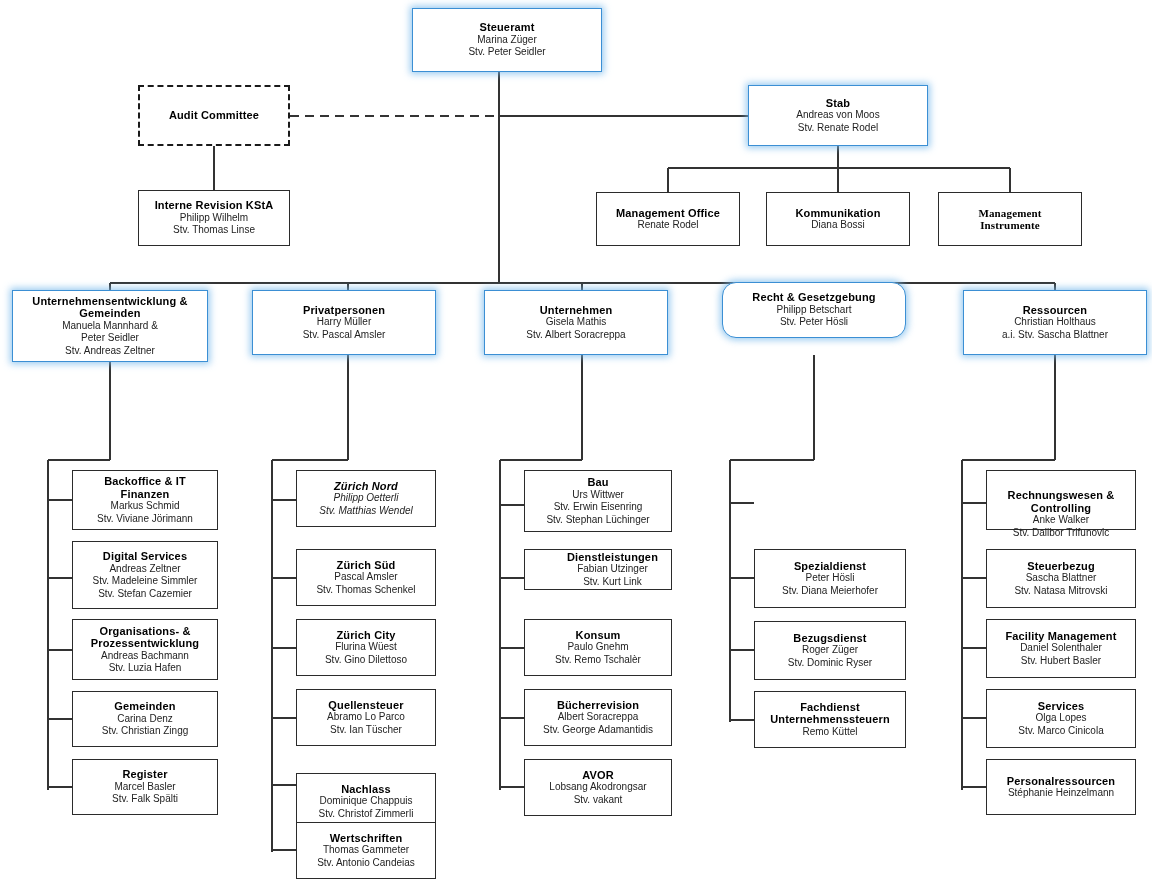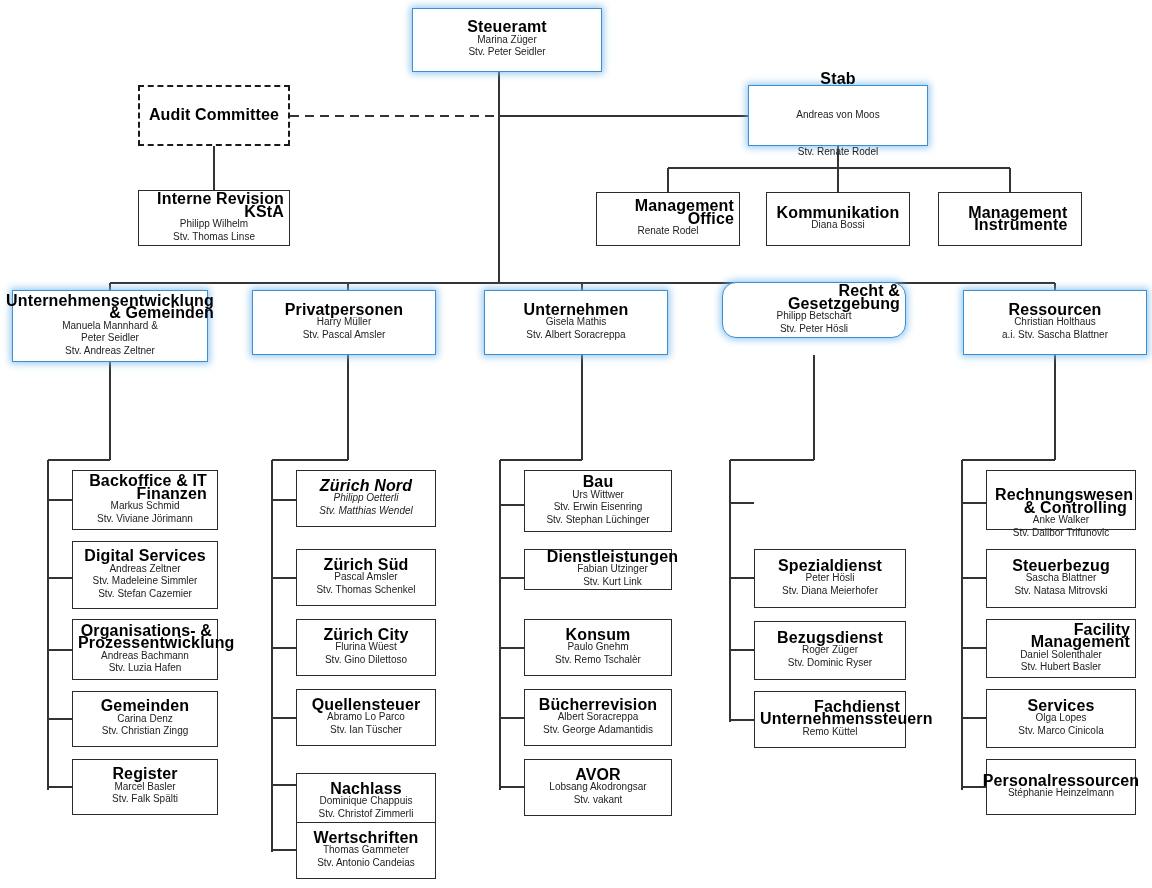--- a/index.html
+++ b/index.html
@@ -20,24 +20,23 @@
     background:#ffffff;
     display:flex;
     flex-direction:column;
     align-items:center;
     justify-content:center;
     text-align:center;
     z-index:3;
   }
   .node .title{
     font-weight:bold;
-    font-size:16px;
+    font-size:11px;
     line-height:12.5px;
     letter-spacing:.15px;
-    text-align:right;
   }
   .node .person{
     font-size:10px;
     line-height:12.5px;
     color:#222;
   }
 
   
   .accent{
     border:1.4px solid #3b8fd4;
@@ -132,21 +131,21 @@
   <div class="node accent pad" style="left:412px;top:8px;width:190px;height:64px;">
     <div class="title">Steueramt</div>
     <div class="person">Marina Züger</div>
     <div class="person">Stv. Peter Seidler</div>
   </div>
 
   <div class="node dashed pad" style="left:138px;top:85px;width:152px;height:61px;">
     <div class="title">Audit Committee</div>
   </div>
 
-  <div class="node accent pad" style="left:748px;top:85px;width:180px;height:61px;gap:24px;">
+  <div class="node accent pad" style="left:748px;top:85px;width:180px;height:61px;">
     <div class="title">Stab</div>
     <div class="person">Andreas von Moos</div>
     <div class="person">Stv. Renate Rodel</div>
   </div>
 
   <div class="node plain pad" style="left:138px;top:190px;width:152px;height:56px;">
     <div class="title">Interne Revision KStA</div>
     <div class="person">Philipp Wilhelm</div>
     <div class="person">Stv. Thomas Linse</div>
   </div>
@@ -154,21 +153,21 @@
   <div class="node plain pad" style="left:596px;top:192px;width:144px;height:54px;">
     <div class="title">Management Office</div>
     <div class="person">Renate Rodel</div>
   </div>
 
   <div class="node plain pad" style="left:766px;top:192px;width:144px;height:54px;">
     <div class="title">Kommunikation</div>
     <div class="person">Diana Bossi</div>
   </div>
 
-  <div class="node plain pad" style="left:938px;top:192px;width:144px;height:54px;">
+  <div class="node plain pad" style="left:938px;top:192px;width:144px;height:54px;font-family:Liberation Serif, serif;">
     <div class="title" style="max-width:115px;">Management Instrumente</div>
   </div>
 
   <div class="node accent pad" style="left:12px;top:290px;width:196px;height:72px;">
     <div class="title">Unternehmensentwicklung &amp; Gemeinden</div>
     <div class="person">Manuela Mannhard &amp;</div>
     <div class="person">Peter Seidler</div>
     <div class="person">Stv. Andreas Zeltner</div>
   </div>
 

